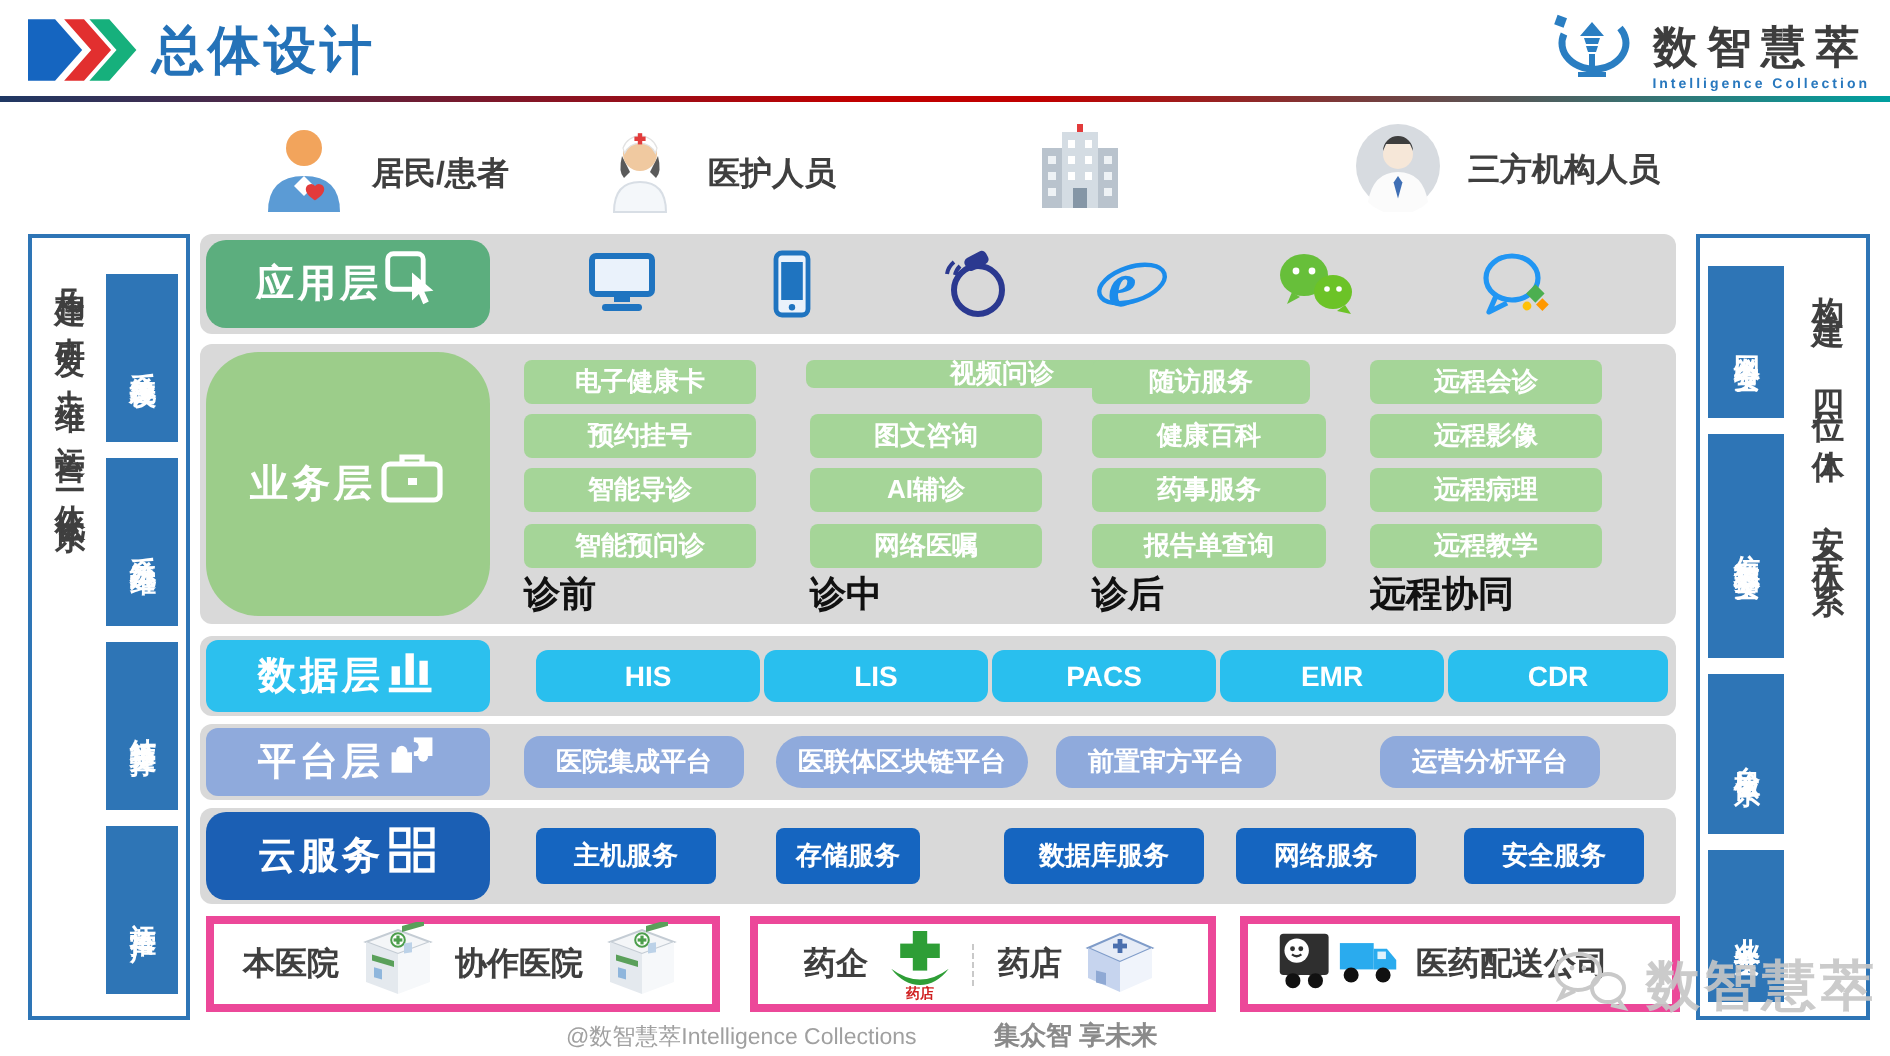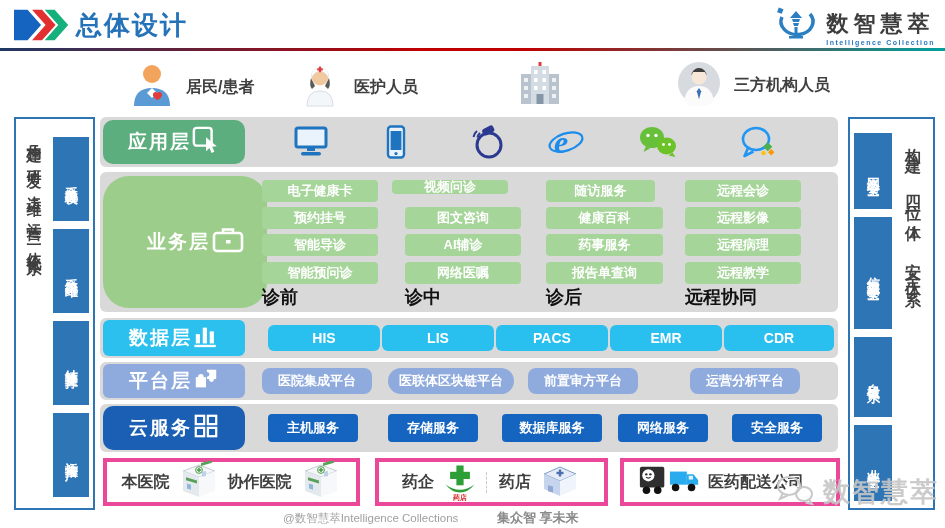--- a/index.html
+++ b/index.html
@@ -201,38 +201,38 @@
         <ellipse cx="16" cy="13" rx="13" ry="11" fill="none" stroke="#2196f3" stroke-width="2.6"></ellipse>
         <path d="M8 22 l-3.5 8 9-4.5" fill="none" stroke="#2196f3" stroke-width="2.6" stroke-linejoin="round"></path>
         <rect x="24.5" y="17.5" width="6.5" height="6.5" fill="#4caf50" transform="rotate(45 27.7 20.7)"></rect>
         <rect x="29" y="24" width="4.5" height="4.5" fill="#ff9800" transform="rotate(45 31.2 26.2)"></rect>
         <circle cx="23.5" cy="27" r="2.2" fill="#ffc107"></circle>
       </svg>
     </span>
   </div>
 
   <div class="abs bar" style="top:172px;height:140px;">
-    <div class="abs layerlabel" style="left:3px;top:4px;width:142px;height:132px;background:#9ccd8a;border-radius:26px;padding-left:22px;">
+    <div class="abs layerlabel" style="left:3px;top:4px;width:142px;height:132px;background:#9ccd8a;border-radius:26px;">
       <span>业务层</span>
       <span>
         <svg width="34" height="30" viewBox="0 0 34 30">
           <path d="M12 8 v-3.5 h10 V8" fill="none" stroke="#fff" stroke-width="2.6"></path>
           <rect x="3" y="8" width="28" height="18" rx="3" fill="none" stroke="#fff" stroke-width="2.6"></rect>
           <rect x="15" y="15" width="4.5" height="3.5" fill="#fff"></rect>
         </svg>
       </span>
     </div>
 
     <div class="pill green" style="left:162px;top:8px;width:116px;height:22px;">电子健康卡</div>
     <div class="pill green" style="left:162px;top:35px;width:116px;height:22px;">预约挂号</div>
     <div class="pill green" style="left:162px;top:62px;width:116px;height:22px;">智能导诊</div>
     <div class="pill green" style="left:162px;top:90px;width:116px;height:22px;">智能预问诊</div>
     <div class="colcap" style="left:162px;top:113px;width:116px;">诊前</div>
 
-    <div class="pill green" style="left:292px;top:8px;width:116px;height:14px;">视频问诊</div>
+    <div class="pill green" style="left:303px;top:8px;width:116px;height:14px;padding-left:40px;">视频问诊</div>
     <div class="pill green" style="left:305px;top:35px;width:116px;height:22px;">图文咨询</div>
     <div class="pill green" style="left:305px;top:62px;width:116px;height:22px;">AI辅诊</div>
     <div class="pill green" style="left:305px;top:90px;width:116px;height:22px;">网络医嘱</div>
     <div class="colcap" style="left:305px;top:113px;width:116px;">诊中</div>
 
     <div class="pill green" style="left:446px;top:8px;width:109px;height:22px;">随访服务</div>
     <div class="pill green" style="left:446px;top:35px;width:117px;height:22px;">健康百科</div>
     <div class="pill green" style="left:446px;top:62px;width:117px;height:22px;">药事服务</div>
     <div class="pill green" style="left:446px;top:90px;width:117px;height:22px;">报告单查询</div>
     <div class="colcap" style="left:446px;top:113px;width:117px;">诊后</div>
@@ -289,21 +289,21 @@
       <span>
         <svg width="26" height="26" viewBox="0 0 28 28">
           <rect x="3" y="3" width="9" height="9" fill="none" stroke="#fff" stroke-width="2.4"></rect>
           <rect x="16" y="3" width="9" height="9" fill="none" stroke="#fff" stroke-width="2.4"></rect>
           <rect x="3" y="16" width="9" height="9" fill="none" stroke="#fff" stroke-width="2.4"></rect>
           <rect x="16" y="16" width="9" height="9" fill="none" stroke="#fff" stroke-width="2.4"></rect>
         </svg>
       </span>
     </div>
     <div class="pill blue" style="left:168px;top:10px;width:90px;height:28px;">主机服务</div>
-    <div class="pill blue" style="left:288px;top:10px;width:90px;height:28px;">存储服务</div>
+    <div class="pill blue" style="left:288px;top:10px;width:72px;height:28px;">存储服务</div>
     <div class="pill blue" style="left:402px;top:10px;width:100px;height:28px;">数据库服务</div>
     <div class="pill blue" style="left:518px;top:10px;width:90px;height:28px;">网络服务</div>
     <div class="pill blue" style="left:632px;top:10px;width:90px;height:28px;">安全服务</div>
   </div>
 
   <div class="abs pbox" style="left:103px;top:458px;width:257px;height:48px;">
     <span class="plab">本医院</span>
     <span>
       <svg width="42" height="38" viewBox="0 0 42 38">
         <polygon points="5,10 21,4 37,10 21,16" fill="#f4f6f8" stroke="#c4ccd4"></polygon>

